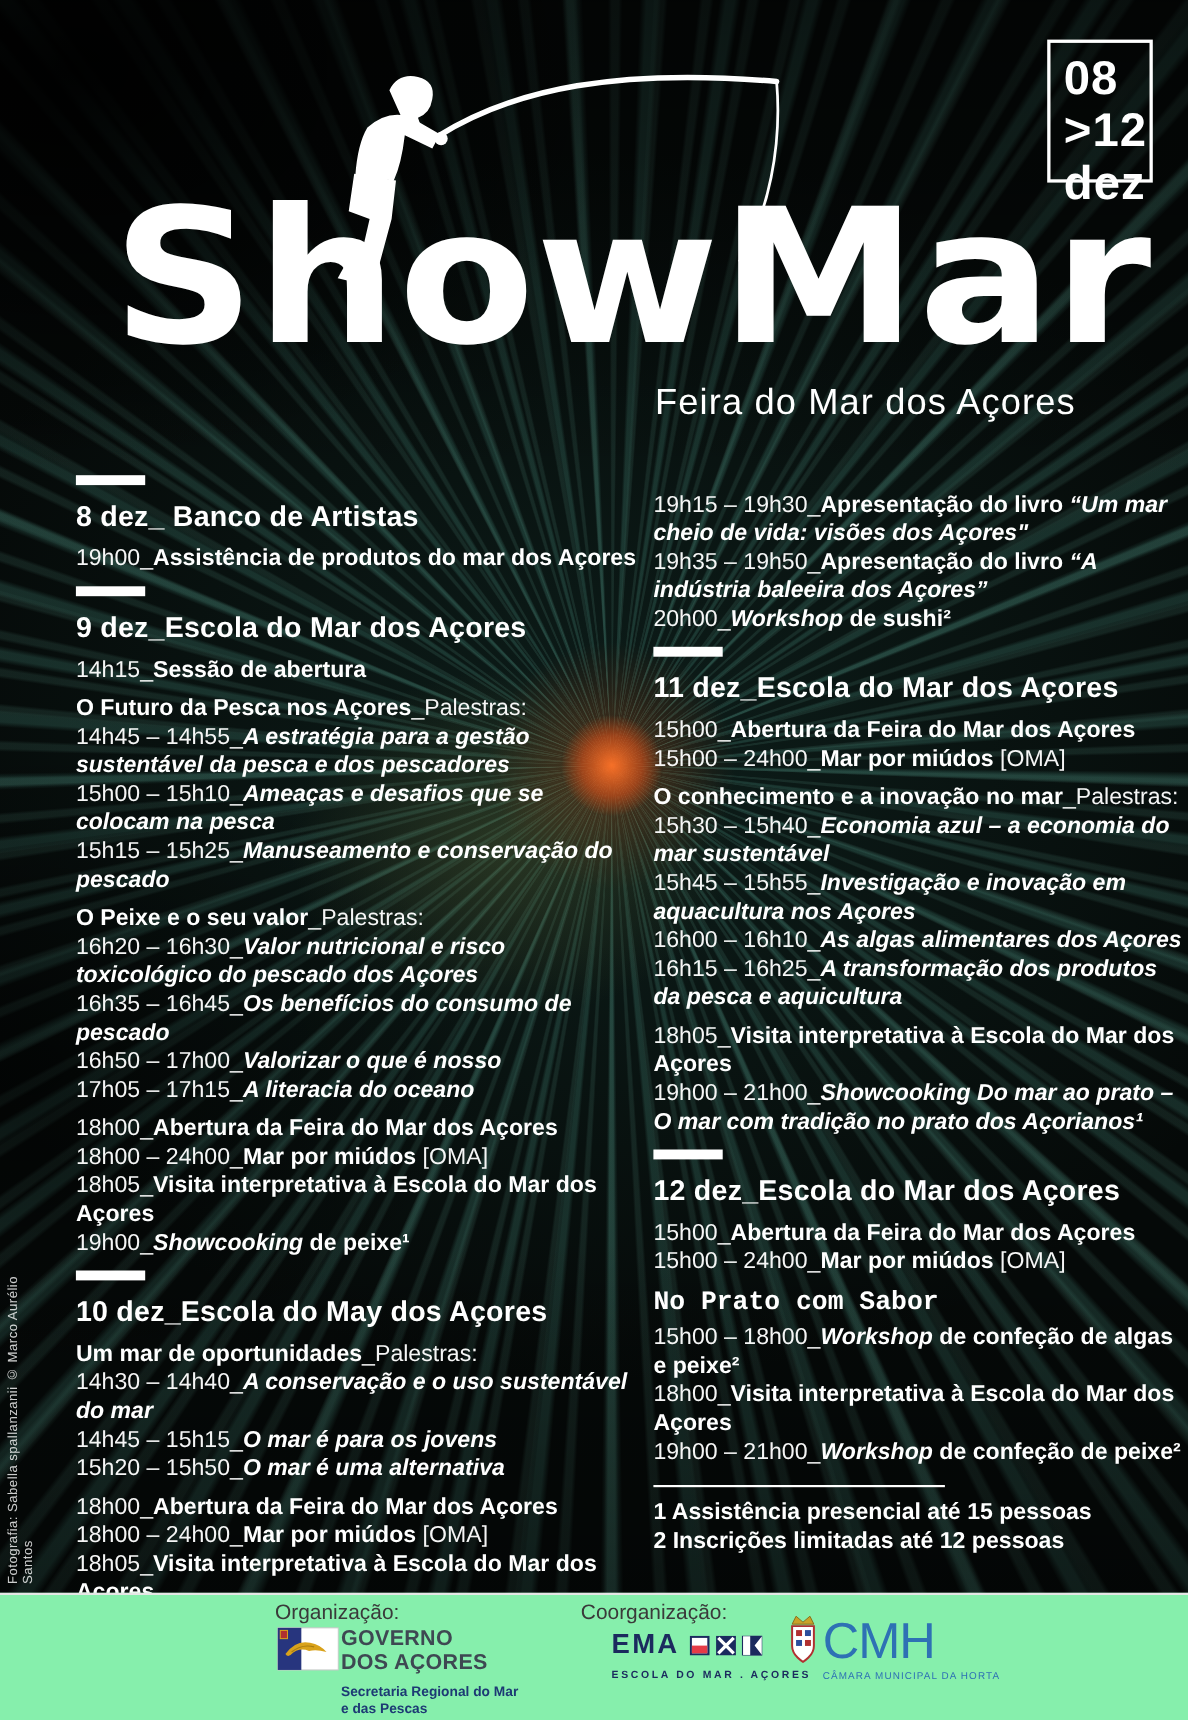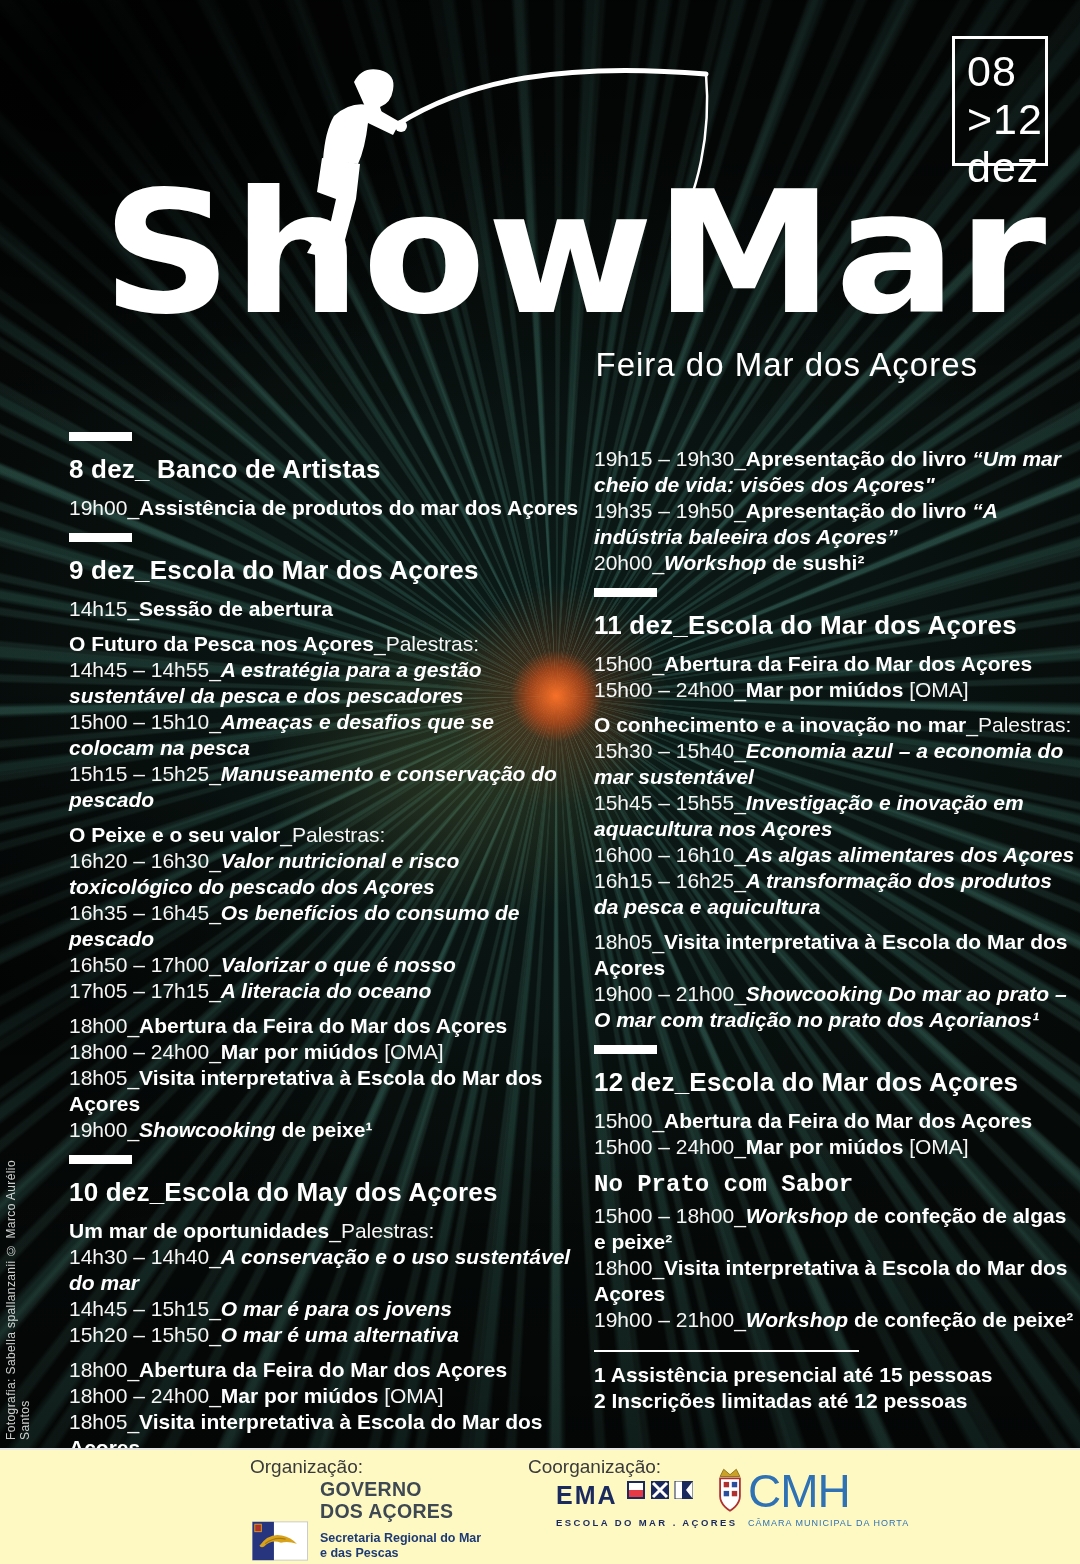--- a/index.html
+++ b/index.html
@@ -34,21 +34,21 @@
     font-weight:bold; font-size:170px; line-height:1; letter-spacing:1px;
     transform:scaleX(1.06); transform-origin:left top; white-space:nowrap;
   }
   .tagline{
     position:absolute; right:102px; top:346px;
     font-size:33px; font-weight:400; letter-spacing:1px; color:#fff;
   }
   .badge{
     position:absolute; left:952px; top:36px; width:96px; height:130px;
     border:3px solid #fff; box-sizing:border-box; padding:8px 0 0 12px;
-    font-size:43px; line-height:1.12; letter-spacing:1px; font-weight:400;
+    font-size:43px; line-height:1.12; letter-spacing:1px; font-weight:700;
   }
   
   .col{position:absolute; font-size:21px; line-height:26px;margin-left:21px;}
   .col-left {left:48px;  top:429px; width:512px;}
   .col-right{left:573px; top:446px; width:486px;}
   .bar{width:63px; height:9px; background:#fff; margin:3px 0 13px;}
   .rule{width:265px; height:2px; background:#fff; margin:8px 0 10px;}
   .space{height:9px;}
   .h2{font-size:26px; line-height:31px; font-weight:bold; margin:0 0 10px; letter-spacing:.2px;}
   .h3{font-size:24px; line-height:28px; font-weight:bold; margin:2px 0 4px;font-family:Liberation Mono, monospace;}
@@ -58,31 +58,31 @@
   .t-bi{font-weight:700; font-style:italic;}
   
   .credit{
     position:absolute; left:4px; top:1138px; height:302px;
     writing-mode:vertical-rl; transform:rotate(180deg);
     font-size:12px; letter-spacing:.4px; color:rgba(255,255,255,.8);
   }
   
   .footer{
     position:absolute; left:0; top:1448px; width:1080px; height:116px;
-    background:#fef9c3; border-top:2px solid #e6e6e6; box-sizing:border-box; color:#333;
+    background:#86efac; border-top:2px solid #e6e6e6; box-sizing:border-box; color:#333;
   }
   .f-label{position:absolute; top:6px; font-size:19px; color:#3a3a3a;}
   .org-label{left:250px;}
   .coorg-label{left:528px;}
-  .gov{position:absolute; left:252px; top:29px; display:flex; gap:12px; align-items:flex-end;}
+  .gov{position:absolute; left:252px; top:29px; display:flex; gap:2px; align-items:flex-start;}
   .gov .flag{width:56px; height:40px; display:block;}
   .gov-name{font-size:19.5px; line-height:21.5px; font-weight:600; letter-spacing:.3px; color:#3e4852;}
   .gov-dept{margin-top:9px; font-size:12.5px; line-height:15px; font-weight:bold; color:#1d3a74;}
   .ema{position:absolute; left:556px; top:31px;}
-  .ema-row{display:flex; align-items:flex-start; gap:9px;}
+  .ema-row{display:flex; align-items:center; gap:9px;}
   .ema-name{font-size:25px; font-weight:bold; letter-spacing:2px; color:#1b2a5e;}
   .ema-flags{width:66px; height:18px; display:block;}
   .ema-sub{margin-top:7px; font-size:9.5px; font-weight:bold; letter-spacing:2.4px; color:#1b2a5e;}
   .cmh{position:absolute; left:706px; top:14px; width:190px; height:90px;}
   .cmh-crest{position:absolute; left:6px; top:2px; width:36px; height:48px;}
   .cmh-name{position:absolute; left:42px; top:0px; font-size:46px; font-weight:400; letter-spacing:-1px; color:#2e71b4;}
   .cmh-sub{position:absolute; left:10px; top:54px; font-size:9px; letter-spacing:1px; color:#2e71b4; white-space:nowrap;padding-left:32px;}
 </style>
 </head>
 <body>

